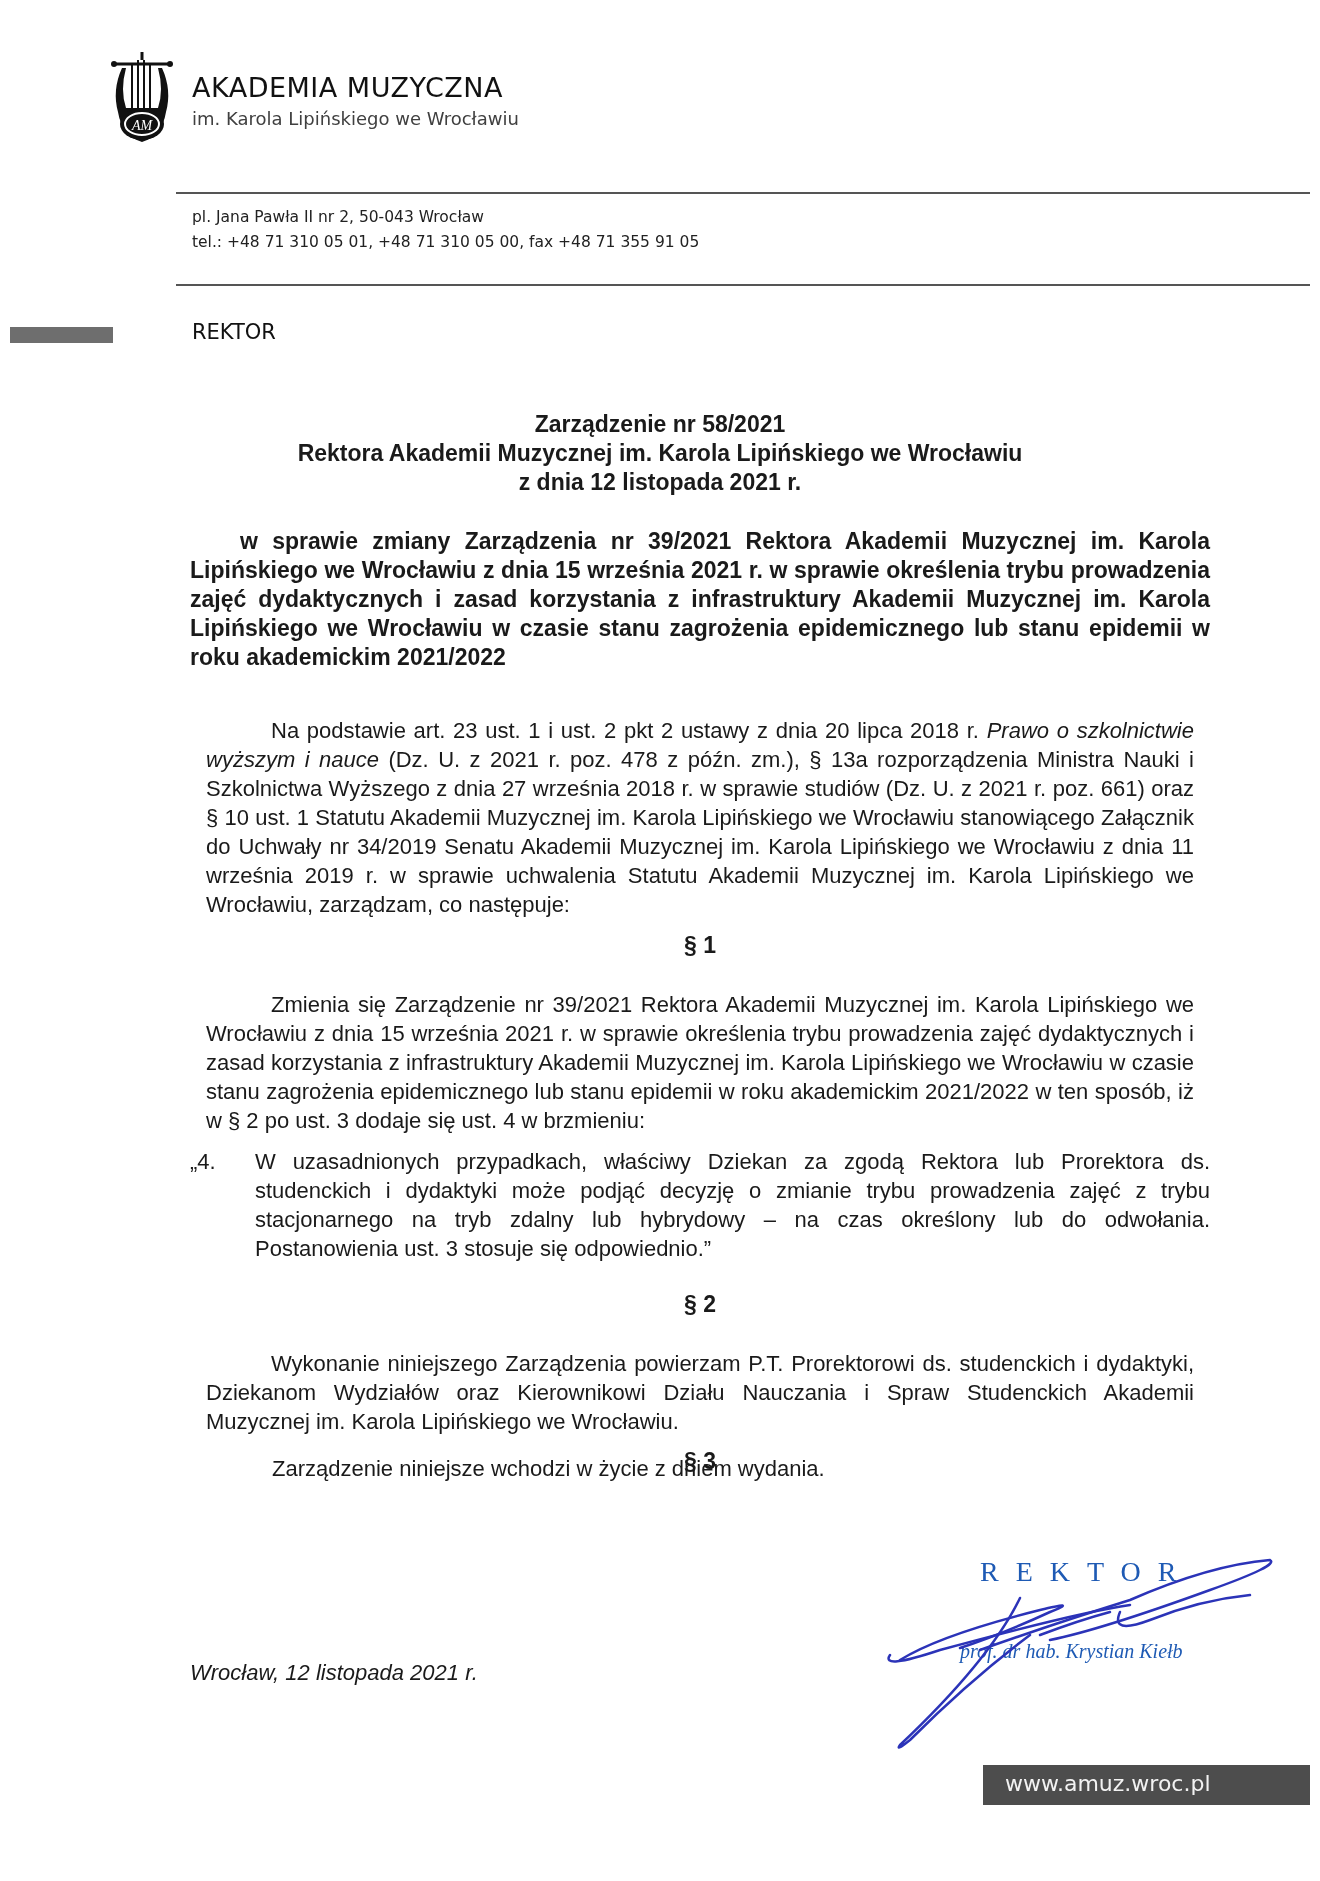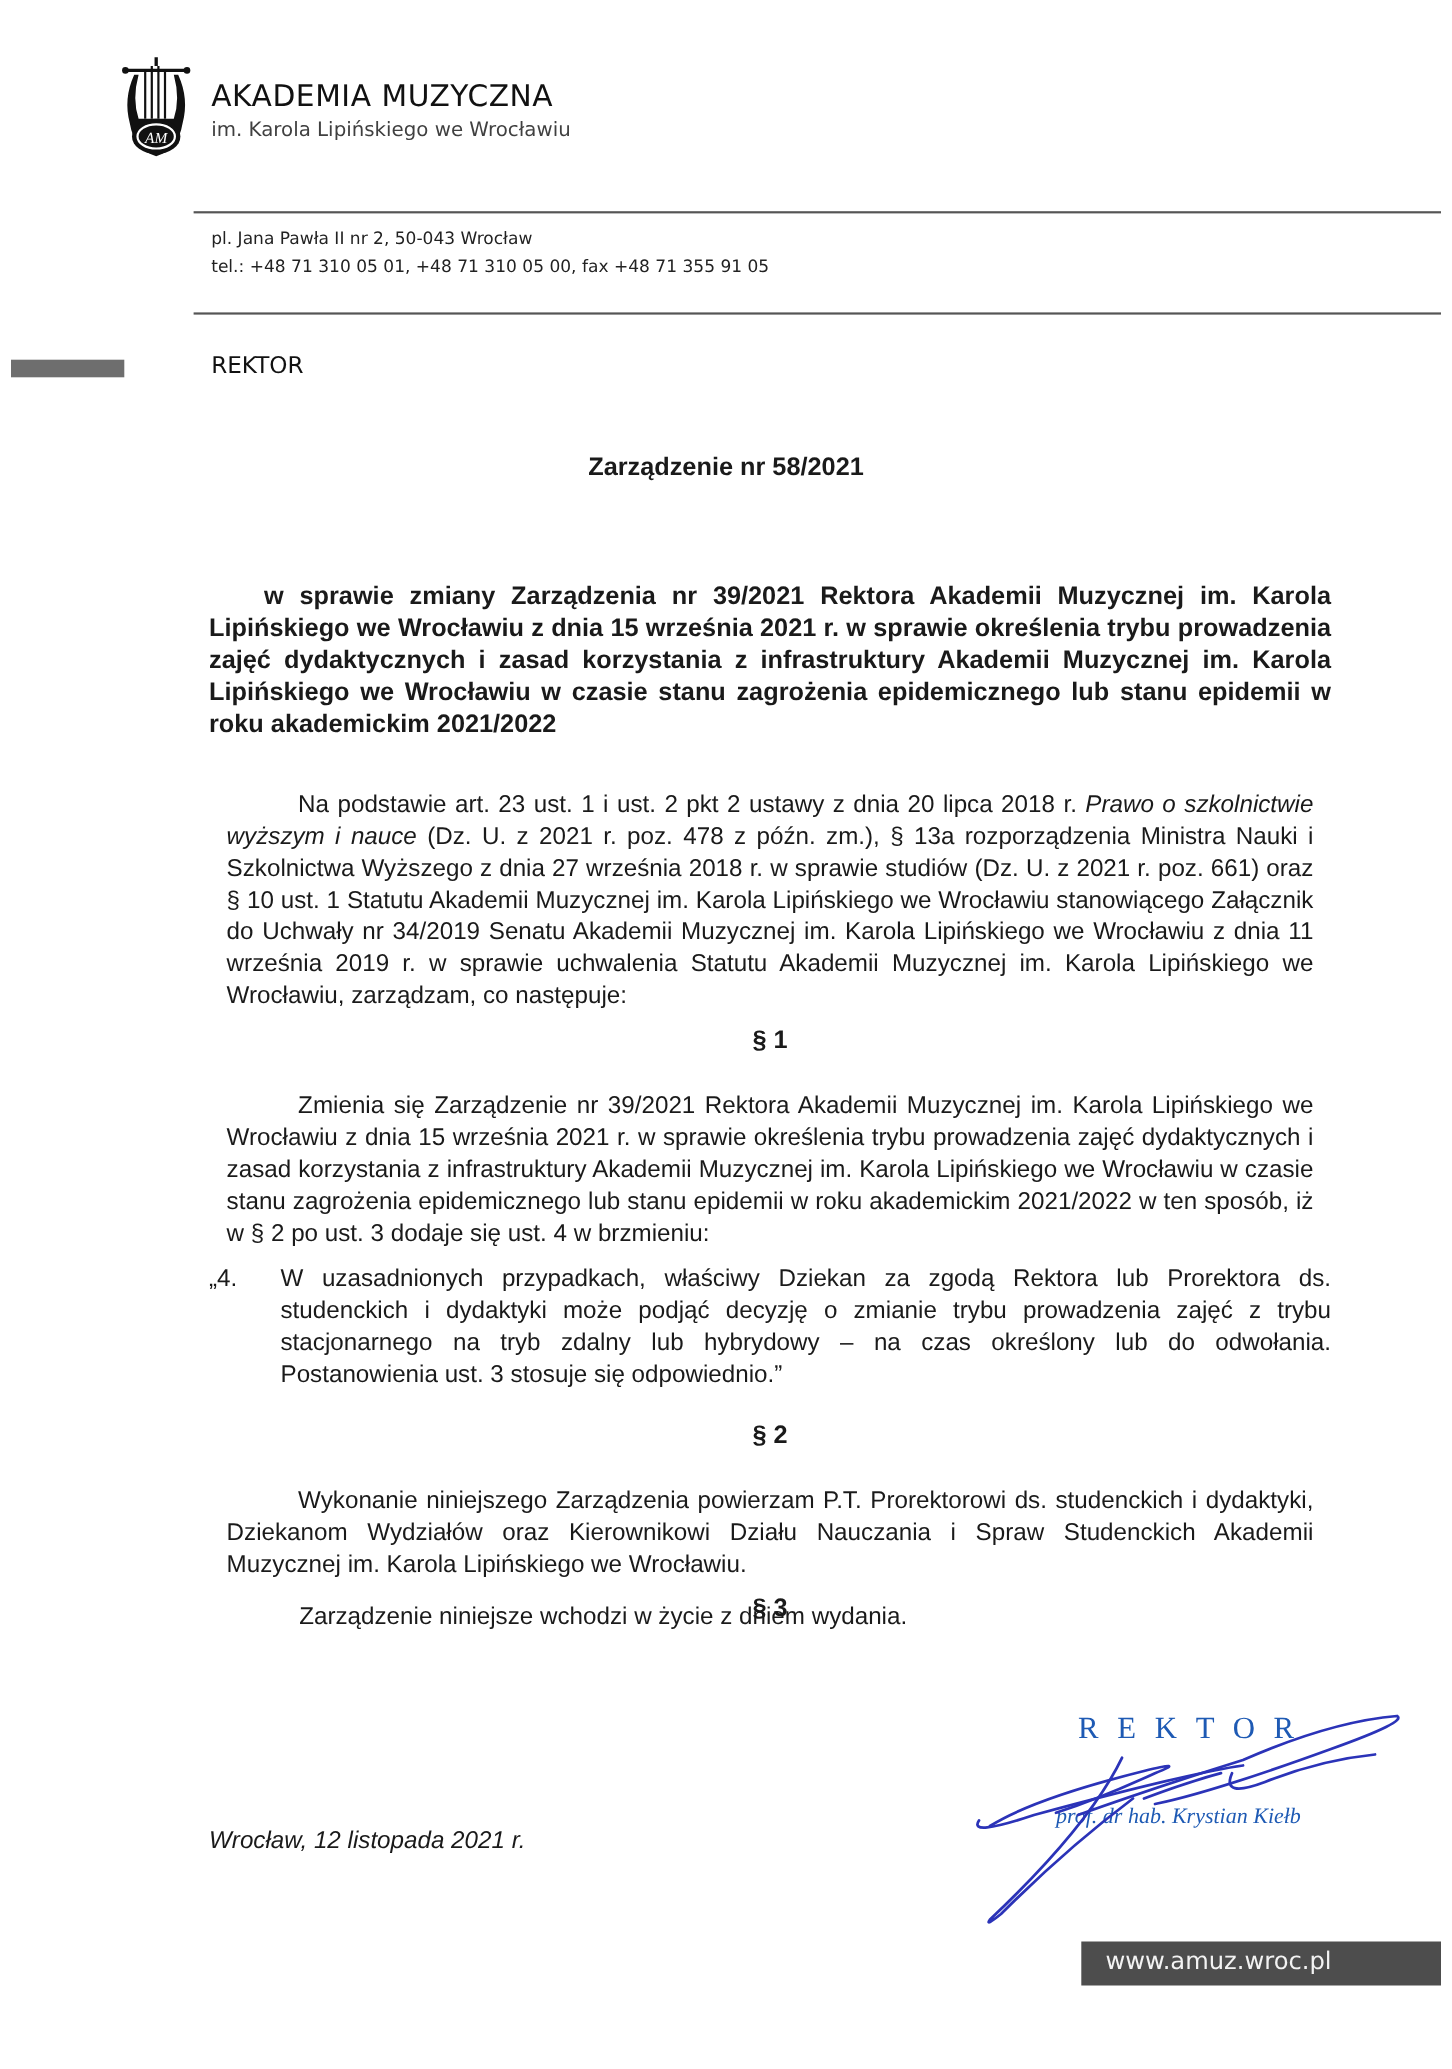--- a/index.html
+++ b/index.html
@@ -61,20 +61,22 @@
   <div>pl. Jana Pawła II nr 2, 50-043 Wrocław</div>
   <div>tel.: +48 71 310 05 01, +48 71 310 05 00,  fax +48 71 355 91 05</div>
 </div>
 <div class="abs hr" style="top:284px;"></div>
 
 <div class="abs grey-bar"></div>
 <div class="abs rektor-label">REKTOR</div>
 
 <div class="abs title-block">
   <div>Zarządzenie nr 58/2021</div>
+  <div>Rektora Akademii Muzycznej im. Karola Lipińskiego we Wrocławiu</div>
+  <div>z dnia 12 listopada 2021 r.</div>
 </div>
 
 <div class="abs subject">
   <span class="indent"></span><span>w sprawie zmiany Zarządzenia nr 39/2021 Rektora Akademii Muzycznej im. Karola Lipińskiego we Wrocławiu z dnia 15 września 2021 r. w sprawie określenia trybu prowadzenia zajęć dydaktycznych i zasad korzystania z infrastruktury Akademii Muzycznej im. Karola Lipińskiego we Wrocławiu w czasie stanu zagrożenia epidemicznego lub stanu epidemii w roku akademickim 2021/2022</span>
 </div>
 
 <div class="abs para" style="top:700px;">
   <p><span>Na podstawie art. 23 ust. 1 i ust. 2 pkt 2 ustawy z dnia 20 lipca 2018 r. </span><i>Prawo o szkolnictwie wyższym i nauce</i><span> (Dz. U. z 2021 r. poz. 478 z późn. zm.), § 13a rozporządzenia Ministra Nauki i Szkolnictwa Wyższego z dnia 27 września 2018 r. w sprawie studiów (Dz. U. z 2021 r. poz. 661) oraz § 10 ust. 1 Statutu Akademii Muzycznej im. Karola Lipińskiego we Wrocławiu stanowiącego Załącznik do Uchwały nr 34/2019 Senatu Akademii Muzycznej im. Karola Lipińskiego we Wrocławiu z dnia 11 września 2019 r. w sprawie uchwalenia Statutu Akademii Muzycznej im. Karola Lipińskiego we Wrocławiu, zarządzam, co następuje:</span></p>
 </div>
 

